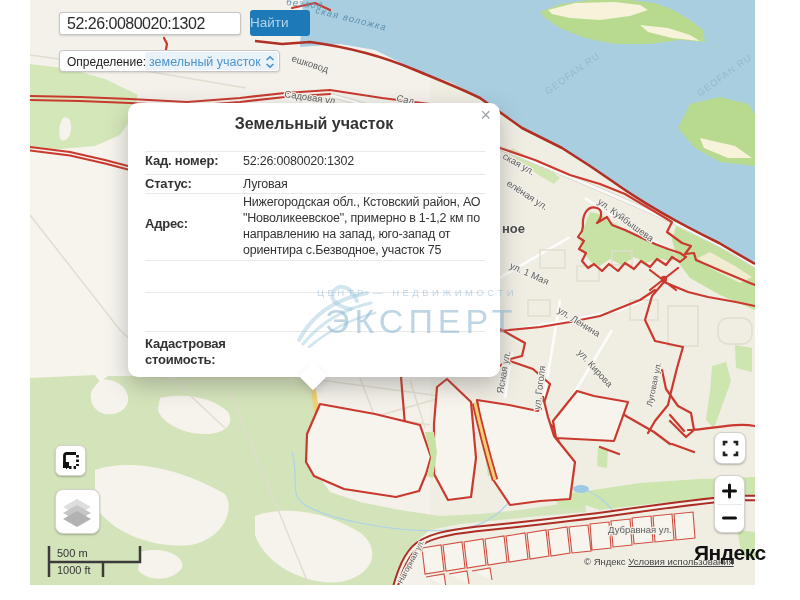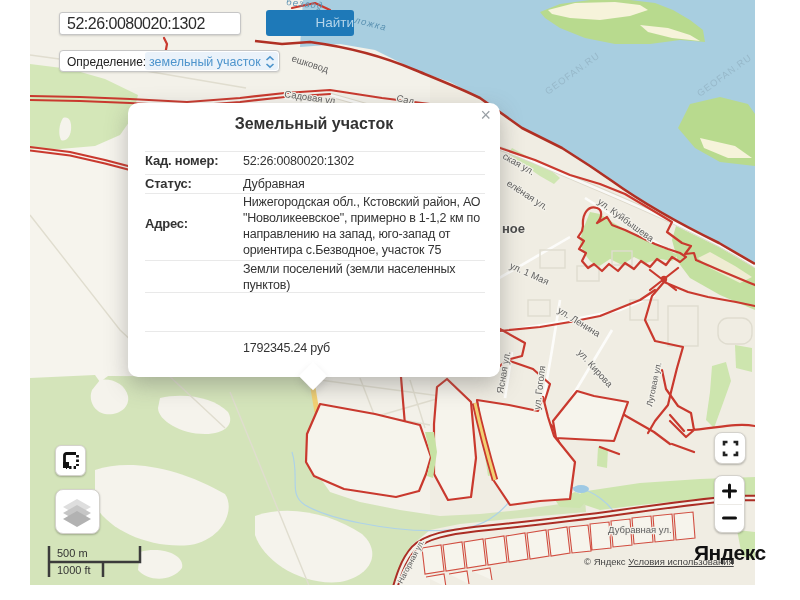--- a/index.html
+++ b/index.html
@@ -177,32 +177,43 @@
   <div style="position:absolute;right:9px;top:2px;font-size:18px;color:#9aa0a6;">×</div>
   <div class="sep" style="top:48px"></div>
   <div class="sep" style="top:71px"></div>
   <div class="sep" style="top:90px"></div>
   <div class="sep" style="top:157px"></div>
   <div class="sep" style="top:189px"></div>
   <div class="sep" style="top:228px"></div>
   <div class="lab" style="top:50px">Кад. номер:</div>
   <div class="val" style="top:50px">52:26:0080020:1302</div>
   <div class="lab" style="top:73px">Статус:</div>
-  <div class="val" style="top:73px">Дубравная</div>
+  <div class="val" style="top:73px">Луговая</div>
   <div class="lab" style="top:113px">Адрес:</div>
   <div class="val" style="top:91px;width:256px;">Нижегородская обл., Кстовский район, АО<br>"Новоликеевское", примерно в 1-1,2 км по<br>направлению на запад, юго-запад от<br>ориентира с.Безводное, участок 75</div>
-  <div class="val" style="top:158px">Земли поселений (земли населенных пунктов)</div>
-  <div class="val" style="top:237px">1792345.24 руб</div>
-</div>
-
+  <div class="lab" style="top:233px">Кадастровая стоимость:</div>
+</div>
+
+<div id="wm">
+  <svg width="260" height="70" viewBox="0 0 260 70">
+    <g stroke="rgba(150,195,220,0.42)" fill="none" stroke-linecap="round">
+      <path d="M14,62 Q34,24 82,15" stroke-width="4"></path>
+      <path d="M18,66 Q44,34 86,25" stroke-width="3.2"></path>
+      <path d="M24,69 Q54,44 90,35" stroke-width="2.8"></path>
+      <path d="M72,23 C66,7 52,5 48,15 C45,23 54,29 66,31" stroke-width="4"></path>
+    </g>
+    <text x="32" y="18" font-size="9.5" letter-spacing="3.5" font-family="Liberation Serif" fill="rgba(145,183,208,0.55)">ЦЕНТР — НЕДВИЖИМОСТИ</text>
+    <text x="40" y="55" font-size="34" letter-spacing="5" font-family="Liberation Serif" fill="rgba(136,178,206,0.55)">ЭКСПЕРТ</text>
+  </svg>
+</div>
 
 <div style="position:absolute;left:59px;top:12px;width:182px;height:23px;background:#fff;border:1px solid #c6c6c6;border-radius:3px;z-index:40;box-shadow:0 1px 2px rgba(0,0,0,.15);">
   <div style="margin:2px 0 0 7px;font-size:16px;letter-spacing:-0.5px;color:#2b2b2b;">52:26:0080020:1302</div>
 </div>
-<div style="position:absolute;left:250px;top:10px;width:88px;height:26px;background:#1e79b8;border-radius:3px;z-index:40;text-align:right;margin-left:16px;">
+<div style="position:absolute;left:250px;top:10px;width:60px;height:26px;background:#1e79b8;border-radius:3px;z-index:40;text-align:left;">
   <div style="margin-top:5px;font-size:13.5px;color:#b5d5ea;">Найти</div>
 </div>
 <div style="position:absolute;left:59px;top:50px;width:221px;height:22px;background:#fff;border:1px solid #c6c6c6;border-radius:4px;z-index:40;box-shadow:0 1px 2px rgba(0,0,0,.12);">
   <div style="position:absolute;left:7px;top:4px;font-size:12px;color:#222;">Определение:</div>
   <div style="position:absolute;left:85px;top:1px;width:133px;height:18px;background:#eaf2fa;border-radius:3px;"></div>
   <div style="position:absolute;left:89px;top:4px;font-size:12.5px;color:#4d94cc;">земельный участок</div>
   <svg style="position:absolute;left:204px;top:4px;" width="12" height="14" viewBox="0 0 12 14">
         <path d="M2.5,5 L6,1.8 L9.5,5 M2.5,9 L6,12.2 L9.5,9" stroke="#4d94cc" stroke-width="1.6" fill="none"></path>
       </svg>
 </div>

